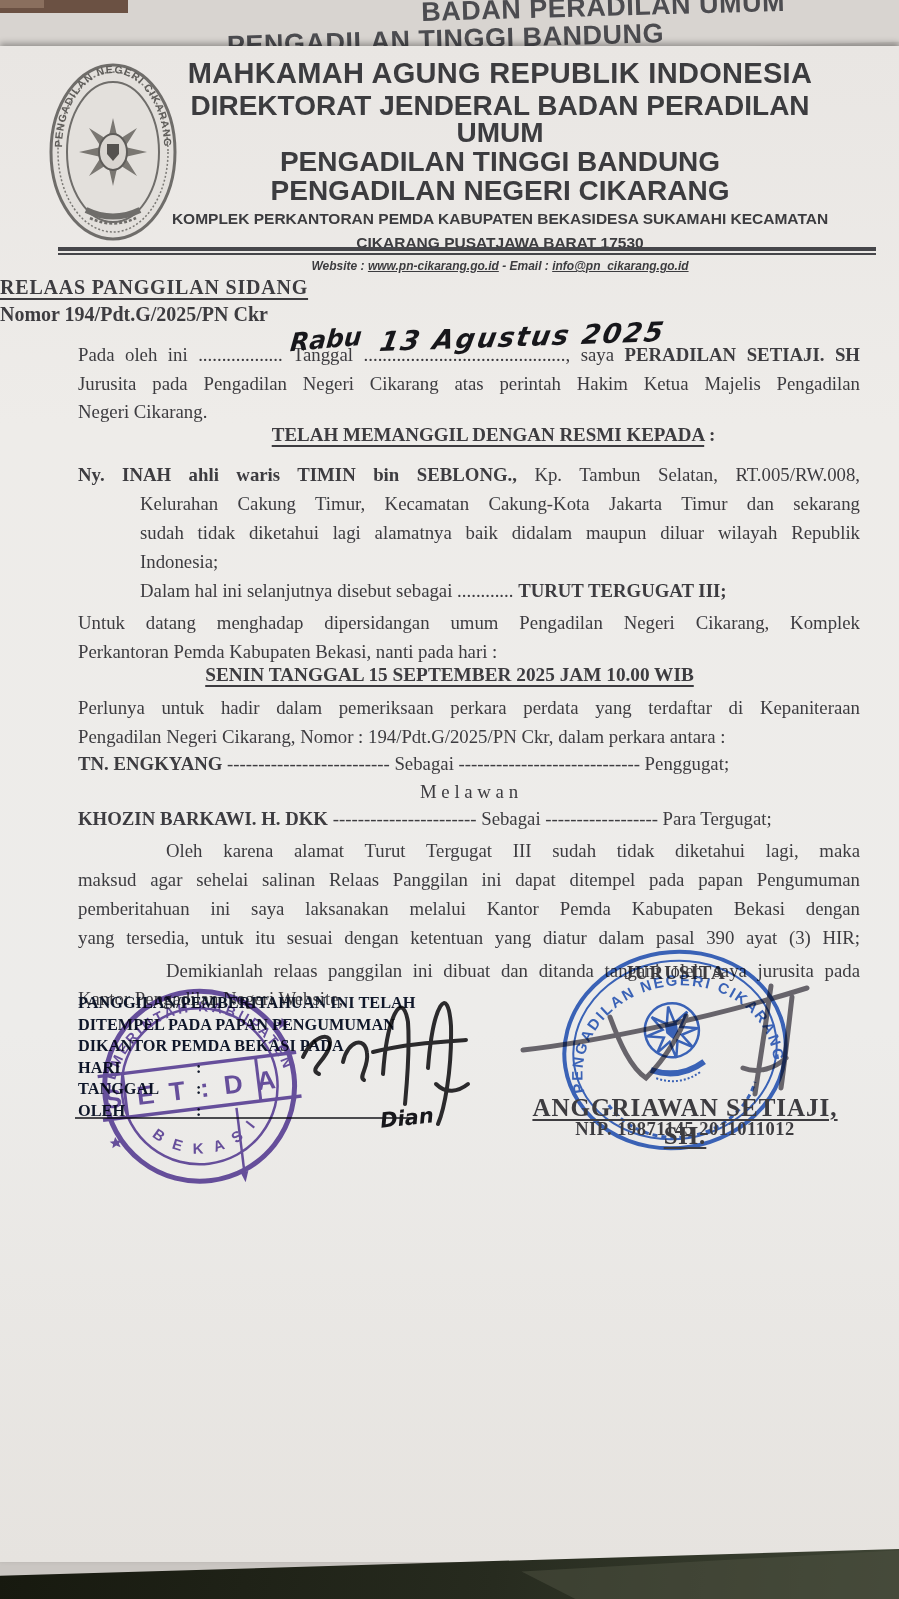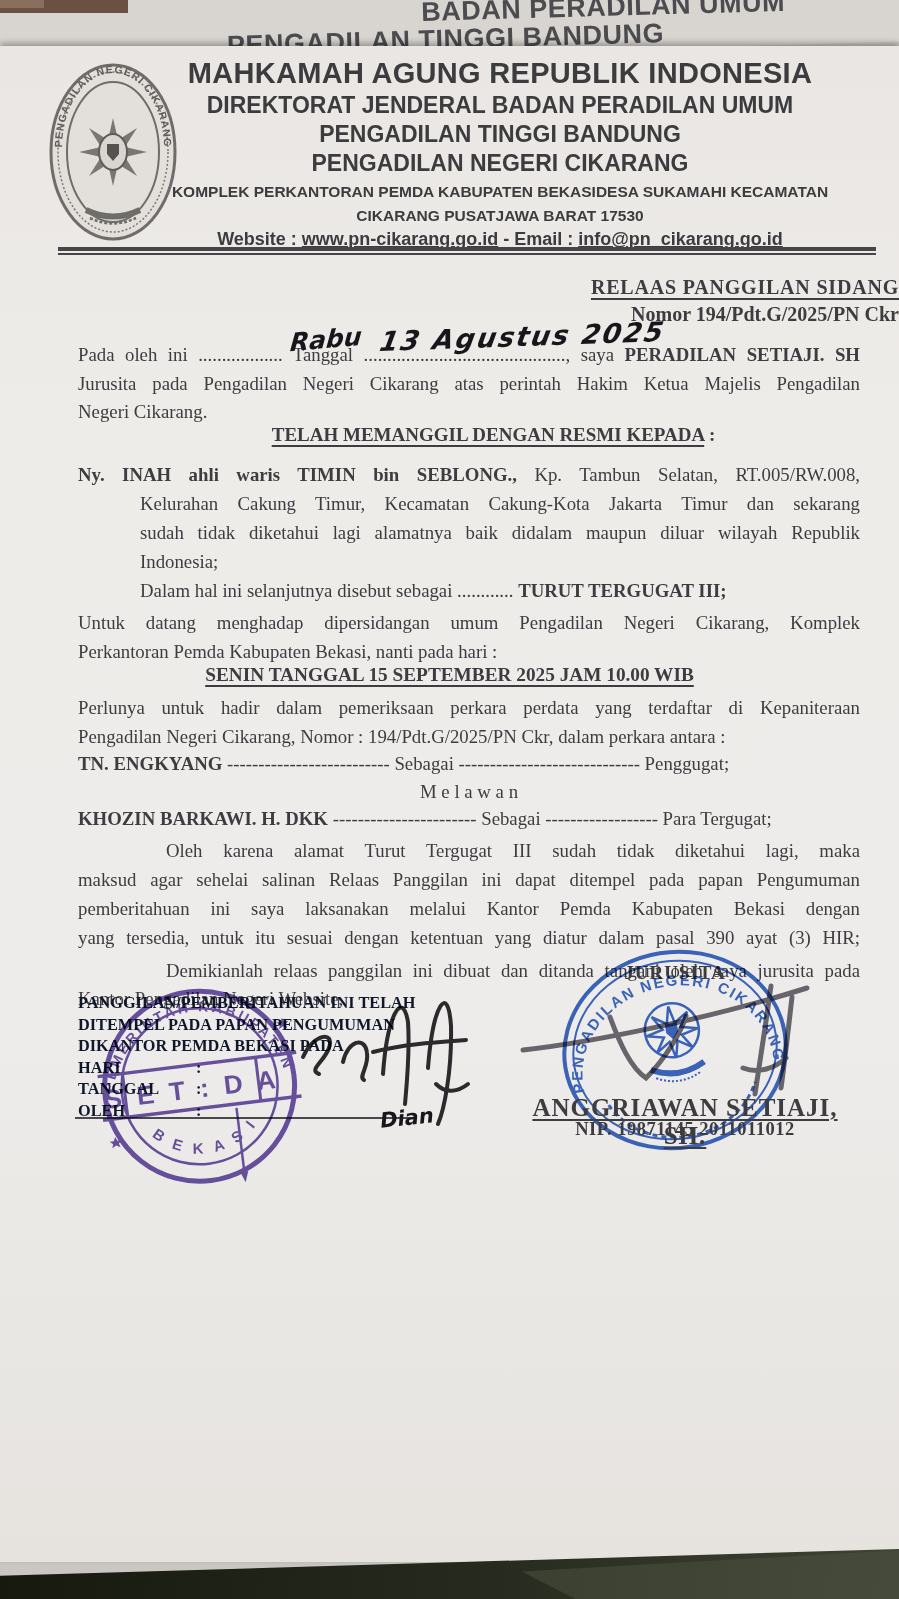--- a/index.html
+++ b/index.html
@@ -22,29 +22,29 @@
          background:linear-gradient(95deg,#17190f,#272b1f 55%,#3e4434);
          clip-path:polygon(0 62%,100% 18%,100% 100%,0 100%);}
   .table-lite{position:absolute;left:0;top:1538px;width:899px;height:61px;
          background:#4c5140;opacity:.55;clip-path:polygon(58% 55%,100% 20%,100% 100%,64% 100%);}
 
   
   .logo{position:absolute;left:44px;top:58px;}
   .hdr{position:absolute;left:150px;top:56px;width:700px;text-align:center;
        font-family:"Liberation Sans",sans-serif;font-weight:bold;color:#3c3c3f;}
   .h1{font-size:29px;line-height:34px;letter-spacing:.3px;}
-  .h2,.h3,.h4{font-size:23px;line-height:27px;margin-top:2px;}
+  .h2,.h3,.h4{font-size:28px;line-height:27px;margin-top:2px;}
   .ha{font-size:15.5px;line-height:19px;margin-top:5px;}
-  .hw{font-size:18px;line-height:21px;margin-top:4px;}
+  .hw{font-size:12px;line-height:21px;margin-top:4px;font-style:italic;}
   .hw .lnk{text-decoration:underline;}
   .rule{position:absolute;left:58px;top:247px;width:818px;border-top:4px solid #46464a;}
   .rule::after{content:"";display:block;margin-top:2px;border-top:2px solid #46464a;}
 
   
-  .title-wrap{position:absolute;left:0;top:276px;width:899px;text-align:right;font-weight:bold;font-size:20px;}
+  .title-wrap{position:absolute;left:0;top:276px;width:899px;text-align:left;font-weight:bold;font-size:20px;}
   .t1{letter-spacing:.8px;text-decoration:underline;text-decoration-thickness:2px;text-underline-offset:4px;}
   .t2{margin-top:4px;}
   .center-head{position:absolute;left:0;width:899px;text-align:center;font-weight:bold;font-size:19px;}
   .uline{text-decoration:underline;text-decoration-thickness:2px;text-underline-offset:4px;}
 
   
   .col{position:absolute;left:78px;width:782px;font-size:18.8px;}
   .jl{text-align:justify;text-align-last:justify;}
   .ll{text-align:left;}
   .ind{text-indent:88px;}

